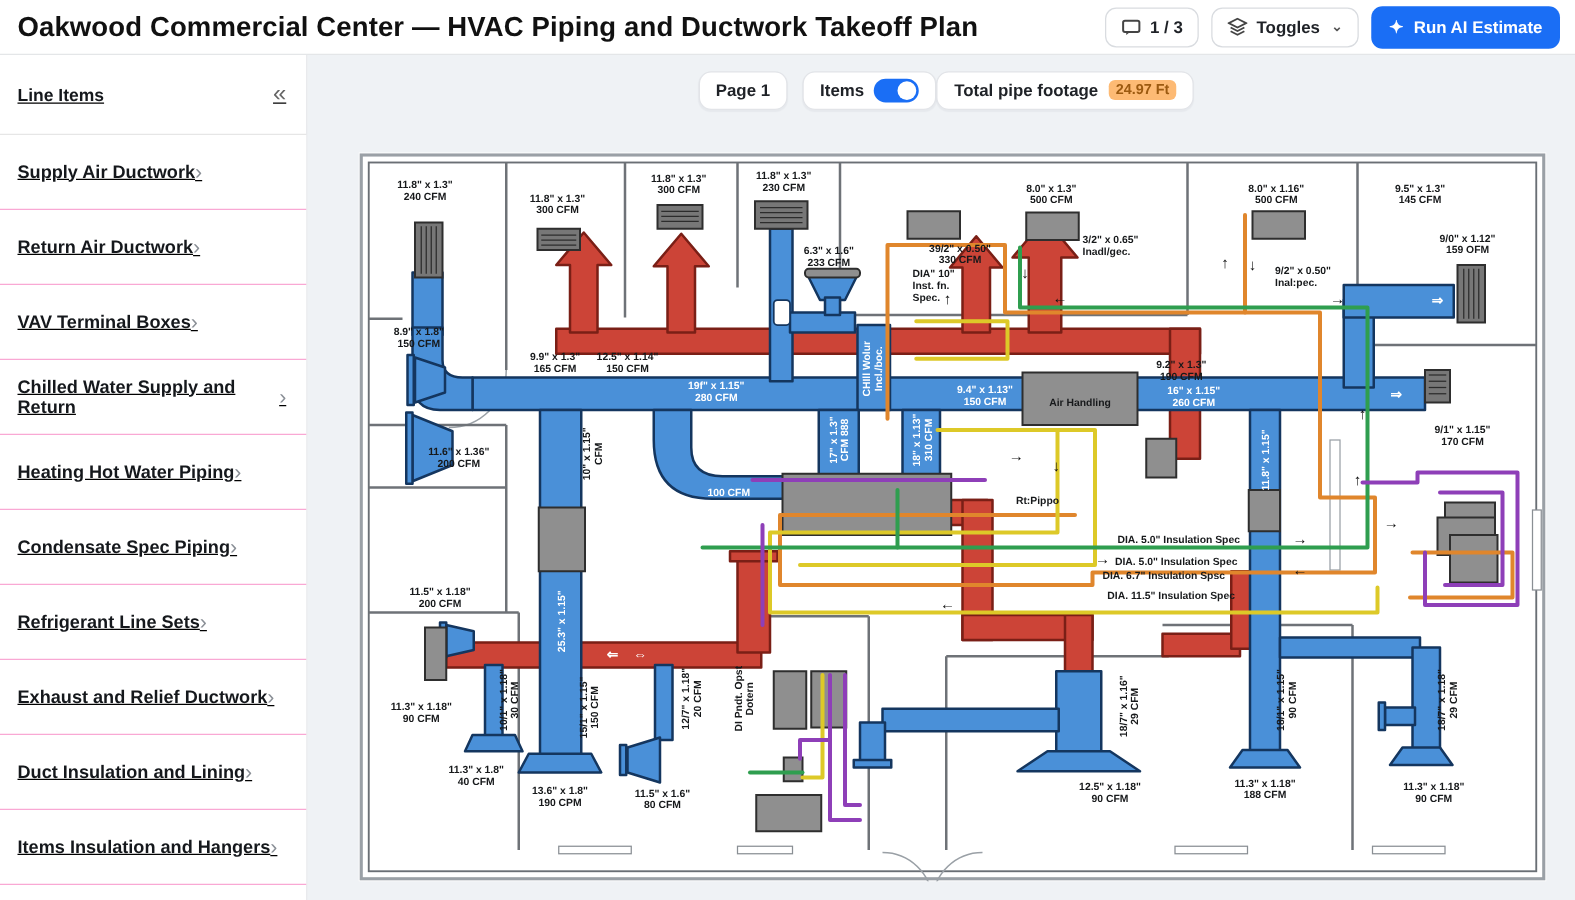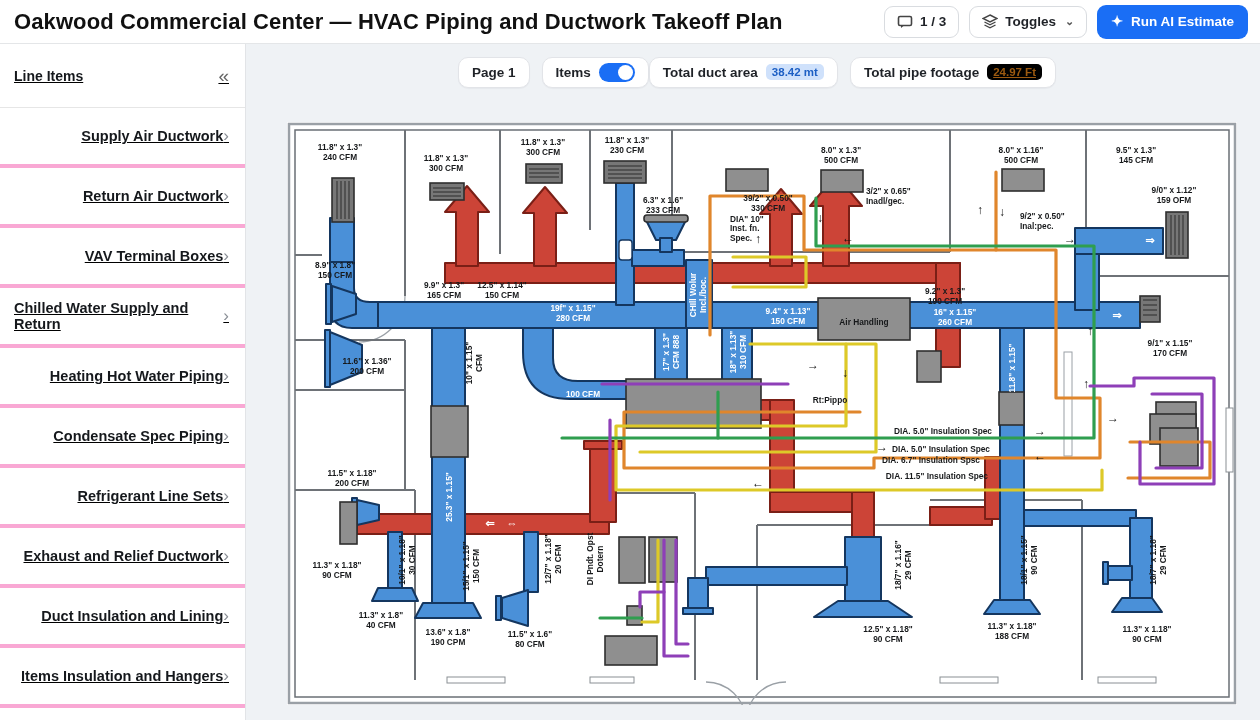--- a/index.html
+++ b/index.html
@@ -13,35 +13,35 @@
   .chip svg { display:block; }
   .run-ai { display:flex; align-items:center; gap:8px; background:#1a6ef5; color:#fff; border-radius:9px; height:34px; padding:0 14px; font-size:13.5px; font-weight:700; cursor:pointer; }
   .sparkle { font-size:14px; line-height:1; position:relative; top:-1px; }
   .chev-down { font-size:11px; color:#555; margin-left:2px; }
 
   
   .sidebar { position:absolute; left:0; top:44px; width:246px; height:676px; background:#fff; border-right:1px solid #e2e4e7; z-index:20;text-decoration:underline; }
   .side-header { height:64px; display:flex; align-items:center; justify-content:space-between; padding:0 16px 0 14px; border-bottom:1px solid #e6e6e6; }
   .side-title { font-size:14px; font-weight:700; color:#15181c; }
   .collapse { font-size:19px; color:#666; cursor:pointer; line-height:1; }
-  .side-row { height:60px; display:flex; align-items:center; justify-content:flex-end; padding:0 16px 0 14px; border-bottom:4px solid #f9a8d4; cursor:pointer; background:#fff; }
+  .side-row { height:60px; display:flex; align-items:center; justify-content:flex-start; padding:0 16px 0 14px; border-bottom:1px solid #f9a8d4; cursor:pointer; background:#fff; }
   .side-label { font-size:14.5px; font-weight:700; color:#15181c; }
   .side-chev { font-size:17px; color:#8a8f96; }
 
   
   .main { position:absolute; left:246px; top:44px; width:1014px; height:676px; background:#eff2f5; }
   .toolbar { position:absolute; left:0; top:0; width:1014px; height:56px; display:flex; align-items:center; justify-content:center; padding:0 14px 0 22px; }
   .tb-left { display:flex; gap:12px; align-items:center; }
   .tb-right { display:flex; gap:12px; align-items:center; }
   .tchip { background:#fff; border:1px solid #e2e4e8; border-radius:10px; height:31px; display:flex; align-items:center; gap:8px; padding:0 13px; font-size:13.5px; font-weight:700; color:#1f2227; box-shadow:0 1px 1px rgba(20,30,50,.04); cursor:pointer; }
   .toggle { width:36px; height:19px; border-radius:10px; background:#1a6ef5; position:relative; }
   .toggle .knob { position:absolute; right:2px; top:2px; width:15px; height:15px; border-radius:50%; background:#fff; }
   .badge { border-radius:5px; padding:2px 6px; font-size:11.5px; font-weight:700; }
   .badge.blue { background:#cfe1fb; color:#1d5fc4; }
-  .badge.orange { background:#000000; color:#9c5a10;text-decoration:underline; }
+  .badge.orange { background:#fdba74; color:#9c5a10; }
 
   .canvas { position:absolute; left:0; top:56px; width:1014px; height:620px; background:#eff2f5; }
   .sheet { position:absolute; left:41px; top:22px; width:950px; height:583px; background:#fff; }
 
   svg text { font-family:"Liberation Sans", sans-serif; }
   .lbl { font-size:8.3px; font-weight:700; fill:#17191b; }
   .lblw { fill:#ffffff; }
   .arrowg { font-size:12px; font-weight:700; fill:#111; }
   .arroww { fill:#ffffff; font-size:11px; }
 </style>
@@ -130,24 +130,20 @@
           <span>Page 1</span>
         </div>
       <div class="tchip">
         <span>Items</span>
         <span class="toggle">
             <span class="knob"></span>
           </span>
       </div>
     </div>
     <div class="tb-right">
-      <div class="tchip">
-        <span>Total duct area</span>
-        <span class="badge blue">38.42 mt</span>
-      </div>
       <div class="tchip">
         <span>Total pipe footage</span>
         <span class="badge orange">24.97 Ft</span>
       </div>
     </div>
   </div>
 
   <div class="canvas">
     <svg class="sheet" width="950" height="583" viewBox="287 122 950 583">
 

